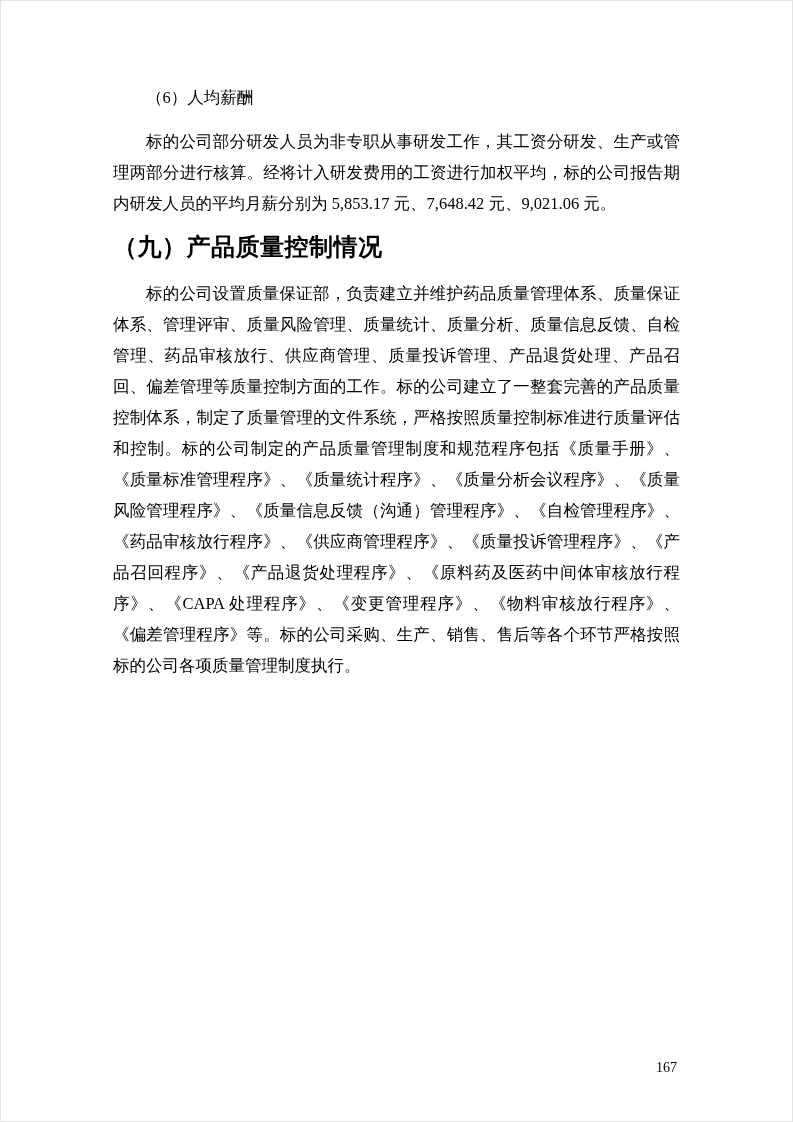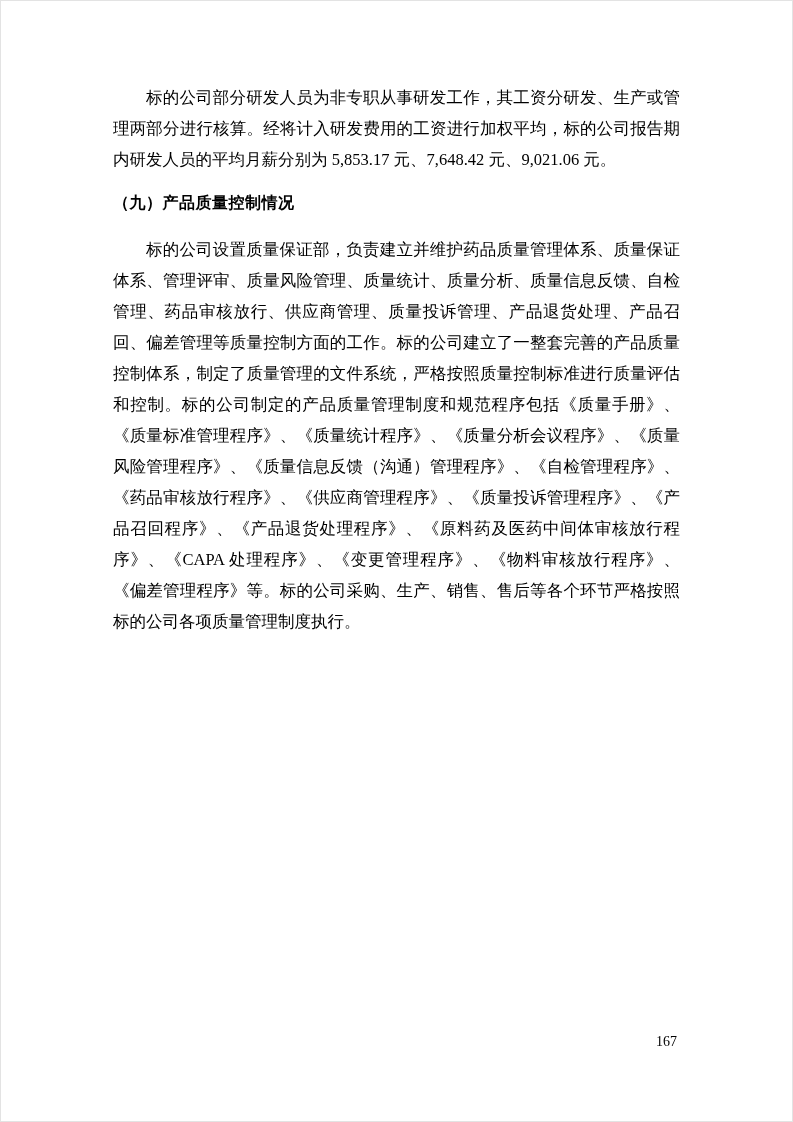--- a/index.html
+++ b/index.html
@@ -31,43 +31,44 @@
   .para {
     font-size: 16.5px;
     line-height: 31px;
     margin: 0 0 13px 0;
     text-indent: 2em;
     text-align: justify;
     word-break: break-all;
   }
   .section-heading {
     font-family: "Liberation Sans", "DejaVu Sans", sans-serif;
-    font-size: 16px;
+    font-size: 24px;
     line-height: 30px;
     font-weight: bold;
     margin: 12px 0 16px 0;
     text-indent: 0;
     letter-spacing: 0.5px;
   }
   .page-number {
     position: absolute;
     right: 116px;
-    bottom: 72px;
+    bottom: 46px;
     font-size: 14px;
     line-height: 17px;
     color: #000000;
     font-family: "Liberation Serif", "DejaVu Serif", serif;
     margin-top: 8px;
   }
 </style>
 </head>
 <body>
 
 <div class="page">
 
+  <h3 class="sub-heading">（6）人均薪酬</h3>
 
   <p class="para">标的公司部分研发人员为非专职从事研发工作，其工资分研发、生产或管理两部分进行核算。经将计入研发费用的工资进行加权平均，标的公司报告期内研发人员的平均月薪分别为 5,853.17 元、7,648.42 元、9,021.06 元。</p>
 
   <h2 class="section-heading">（九）产品质量控制情况</h2>
 
 
 
   <p class="para">标的公司设置质量保证部，负责建立并维护药品质量管理体系、质量保证体系、管理评审、质量风险管理、质量统计、质量分析、质量信息反馈、自检管理、药品审核放行、供应商管理、质量投诉管理、产品退货处理、产品召回、偏差管理等质量控制方面的工作。标的公司建立了一整套完善的产品质量控制体系，制定了质量管理的文件系统，严格按照质量控制标准进行质量评估和控制。标的公司制定的产品质量管理制度和规范程序包括《质量手册》、《质量标准管理程序》、《质量统计程序》、《质量分析会议程序》、《质量风险管理程序》、《质量信息反馈（沟通）管理程序》、《自检管理程序》、《药品审核放行程序》、《供应商管理程序》、《质量投诉管理程序》、《产品召回程序》、《产品退货处理程序》、《原料药及医药中间体审核放行程序》、《CAPA 处理程序》、《变更管理程序》、《物料审核放行程序》、《偏差管理程序》等。标的公司采购、生产、销售、售后等各个环节严格按照标的公司各项质量管理制度执行。</p>
 
 

